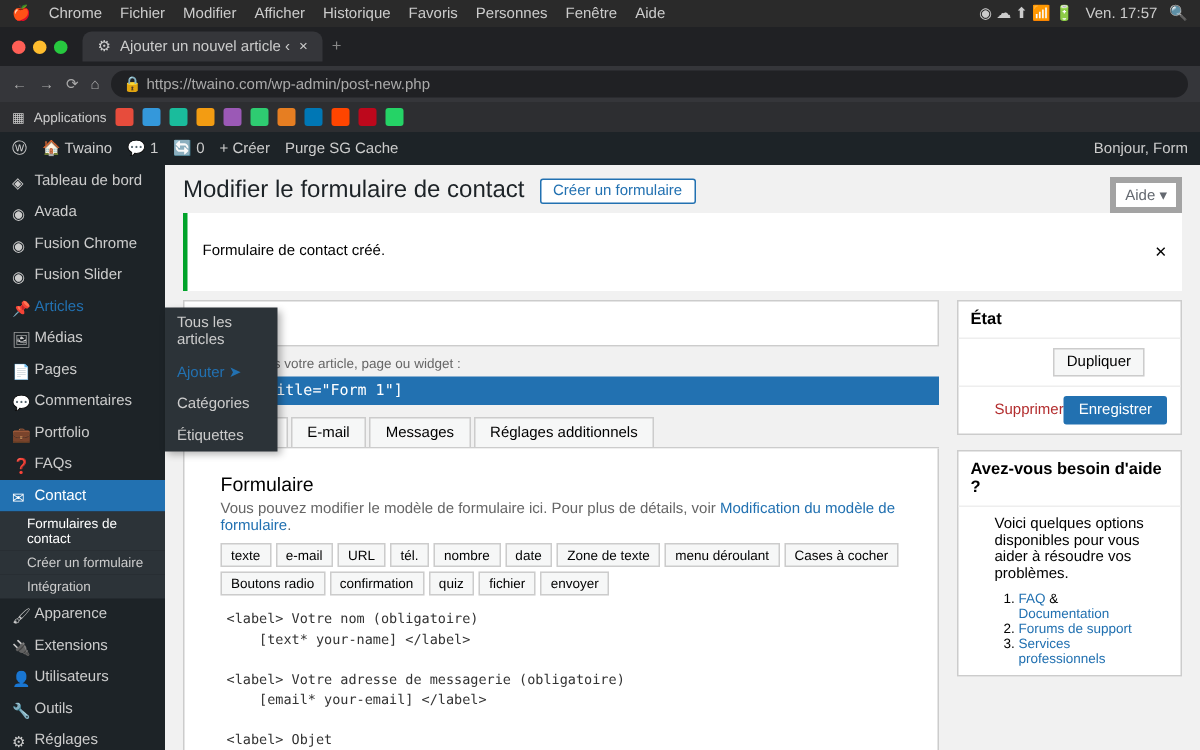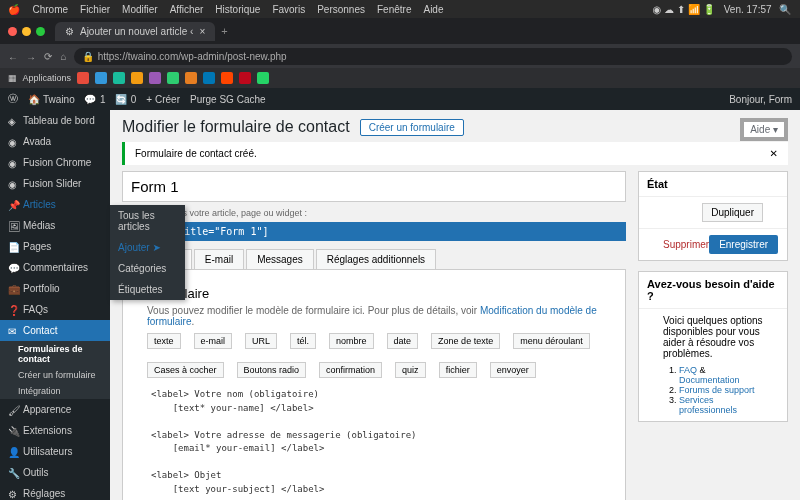--- a/index.html
+++ b/index.html
@@ -15,45 +15,45 @@
 .bookmarks{height:20px;background:#2d2e31;display:flex;align-items:center;padding:0 8px;gap:6px;color:#ccc;font-size:9px}
 .bkicon{width:12px;height:12px;border-radius:2px}
 .wpbar{height:22px;background:#1d2327;color:#ccc;display:flex;align-items:center;padding:0 8px;font-size:10px;gap:10px}
 .wpbar .right{margin-left:auto}
 .main{display:flex;height:390px}
 .sidebar{width:110px;background:#1d2327;color:#ccc;font-size:10px;overflow:hidden}
 .sidebar .item{padding:5px 8px;display:flex;align-items:center;gap:5px;cursor:pointer}
 .sidebar .item.active{background:#2271b1;color:#fff}
 .sidebar .item.open{color:#2271b1}
 .sidebar .sub{background:#2c3338;padding:3px 8px 3px 18px;font-size:9px;cursor:pointer}
-.sidebar .sub.active{color:#fff;font-weight:bold}
+.sidebar .sub.active{color:#fff;font-weight:normal}
 .flyout{position:absolute;left:110px;top:205px;background:#2c3338;color:#ccc;font-size:10px;width:75px;z-index:10;box-shadow:2px 2px 5px rgba(0,0,0,.3)}
 .flyout div{padding:5px 8px;cursor:pointer}
 .flyout div.hl{color:#2271b1}
 .content{flex:1;padding:8px 12px;overflow:auto;background:#f1f1f1}
 .pagetitle{font-size:16px;font-weight:400;color:#1d2327;margin-bottom:4px;display:flex;align-items:center;gap:10px}
 .btn-outline{border:1px solid #2271b1;color:#2271b1;padding:2px 8px;font-size:10px;border-radius:2px;background:#fff;cursor:pointer}
 .help{float:right;font-size:10px;color:#646970;padding:2px 6px;border:4px solid #a3a3a3;background:#fff}
-.notice{background:#fff;border-left:3px solid #00a32a;padding:6px 10px;font-size:10px;margin:6px 0;display:flex;justify-content:space-between}
+.notice{background:#fff;border-left:3px solid #00a32a;padding:20px 10px;font-size:10px;margin:6px 0;display:flex;justify-content:space-between}
 .cols{display:flex;gap:12px}
 .leftcol{flex:1}
 .rightcol{width:150px}
 .box{background:#fff;border:1px solid #ccc;margin-bottom:10px}
 .box h3{font-size:11px;padding:6px 8px;border-bottom:1px solid #eee;font-weight:600}
 .box .body{padding:6px 24px;font-size:10px}
 .formtitle{font-size:15px;padding:6px 8px;border:1px solid #ccc;background:#fff;margin-bottom:6px}
 .shortcode{background:#2271b1;color:#fff;padding:4px 8px;font-size:10px;font-family:monospace;margin-bottom:6px}
 .shortdesc{font-size:9px;color:#666;margin-bottom:4px}
 .tabs{display:flex;gap:2px;border-bottom:1px solid #ccc;margin-top:8px}
 .tabs div{padding:4px 10px;font-size:10px;background:#f6f7f7;border:1px solid #ccc;border-bottom:none;cursor:pointer}
 .tabs div.active{background:#fff}
 .h2{font-size:13px;margin:10px 0 4px}
 .desc{font-size:10px;color:#666;margin-bottom:6px}
 .desc a{color:#2271b1}
-.tags{display:flex;flex-wrap:wrap;gap:13px;margin-bottom:6px}
+.tags{display:flex;flex-wrap:wrap;gap:3px;margin-bottom:6px}
 .tags span{border:1px solid #ccc;padding:2px 6px;font-size:9px;background:#f6f7f7;cursor:pointer}
 .code{font-family:monospace;font-size:9px;white-space:pre;line-height:1.5;color:#333;background:#fff;padding:4px}
 .btn-primary{background:#2271b1;color:#fff;border:none;padding:4px 10px;font-size:10px;border-radius:2px;cursor:pointer}
 .btn-dup{background:#f6f7f7;border:1px solid #ccc;padding:3px 8px;font-size:10px;cursor:pointer}
 .del{color:#b32d2e;font-size:10px;cursor:pointer}
 .sidehelp ol{padding-left:16px;font-size:9px}
 .sidehelp a{color:#2271b1}
 .ic{width:10px;height:10px;display:inline-block}
 </style>
 </head>

